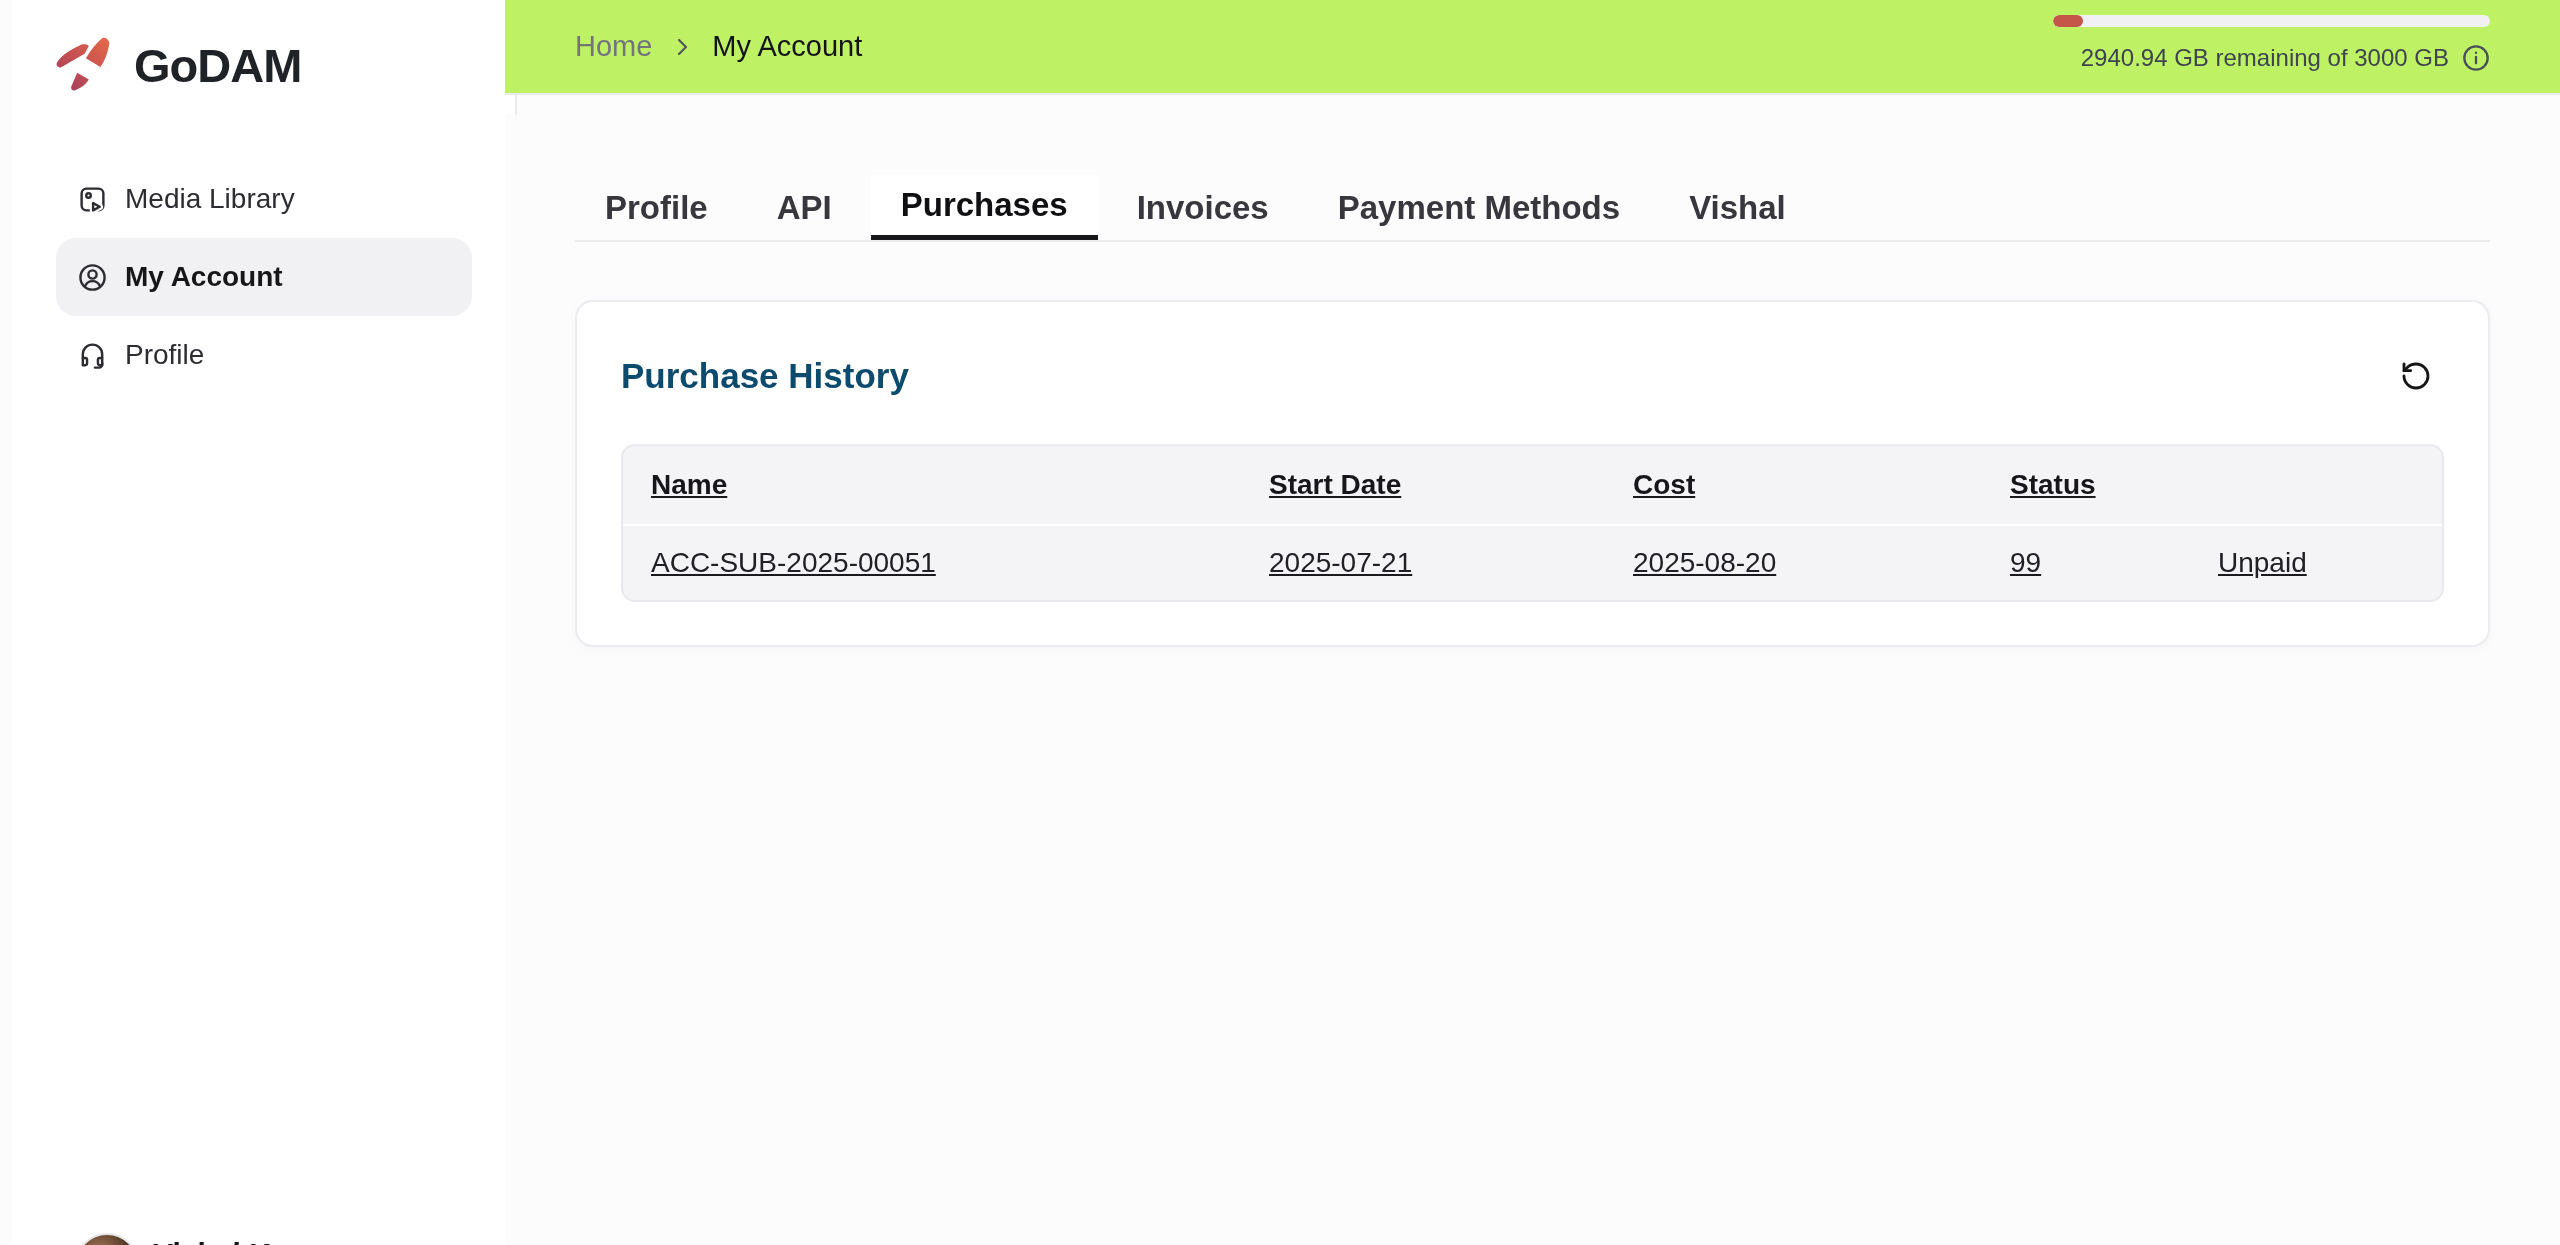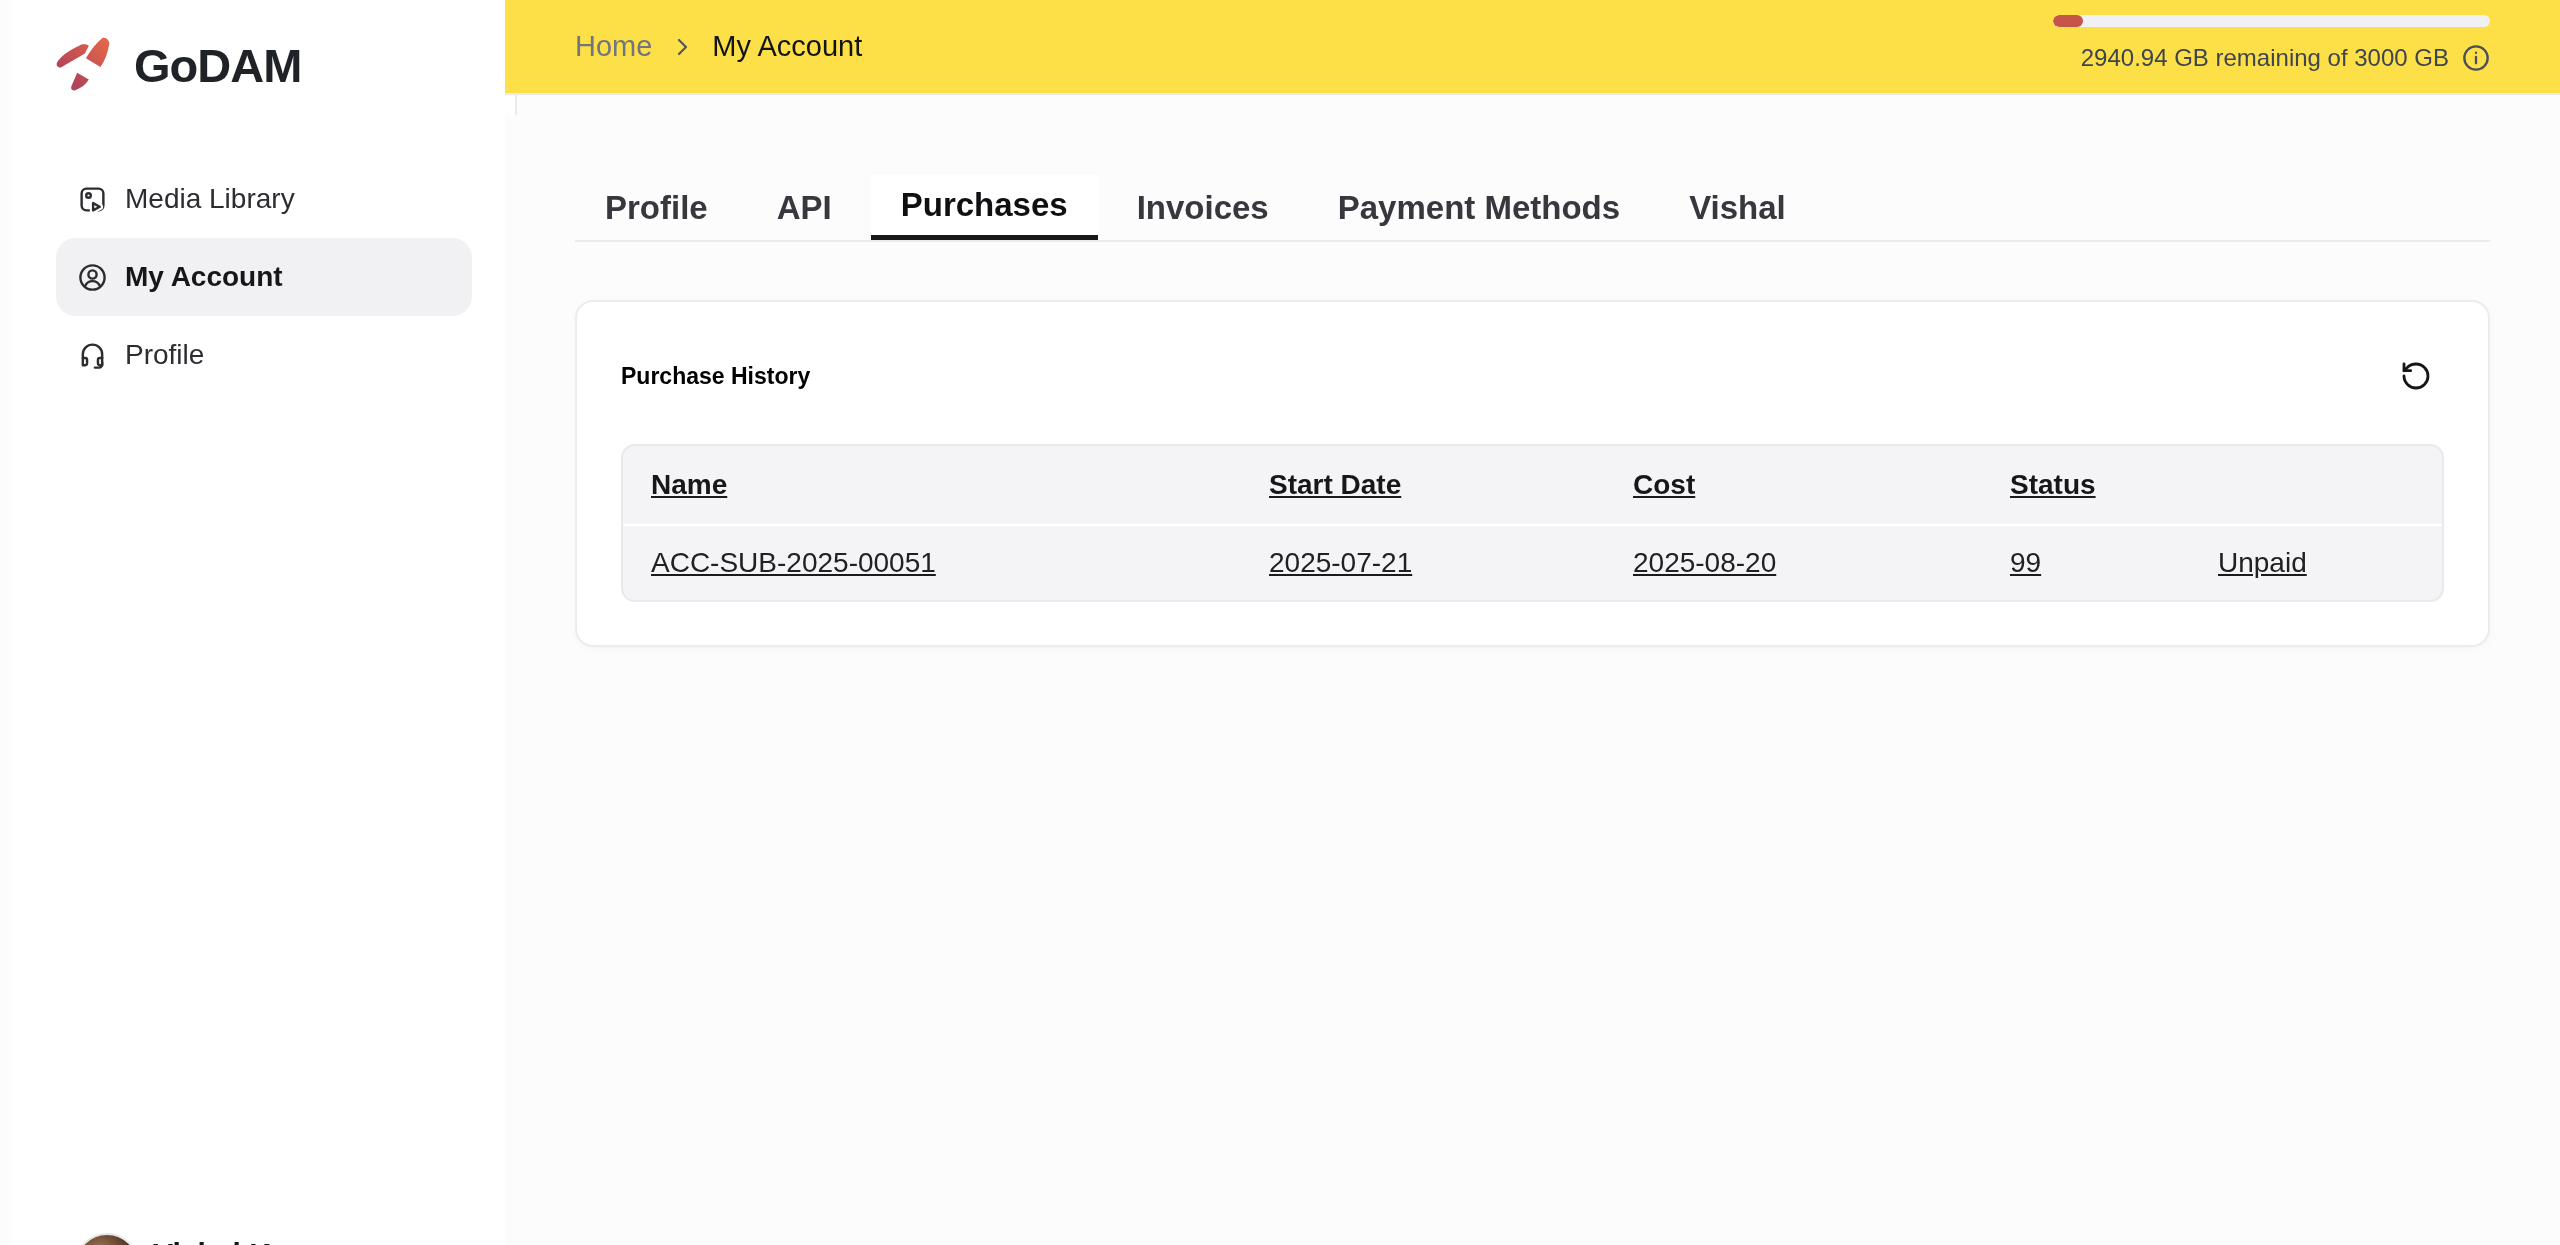--- a/index.html
+++ b/index.html
@@ -36,21 +36,21 @@
   .avatar {
     width:64px; height:64px; border-radius:50%;
     background:radial-gradient(circle at 38% 32%, #a97f5e 0%, #6b4a33 38%, #2f2218 72%, #1c140d 100%);
     border:2px solid #e7e7ea;
   }
   .user-name { margin-left:14px; margin-top:4px; font-size:30px; font-weight:700; color:#18181b; white-space:nowrap; }
 
   
   .topbar {
     position:absolute; left:505px; right:0; top:0; height:95px;
-    border-bottom:2px solid #ebebee; background:#fde047;
+    border-bottom:2px solid #ebebee; background:#bef264;
   }
   .breadcrumb {
     position:absolute; left:70px; top:30px;
     display:flex; align-items:center; gap:18px; font-size:29px;
   }
   .crumb-home { color:#74747d; cursor:pointer; }
   .crumb-sep { width:24px; height:24px; color:#55555c; }
   .crumb-current { color:#141417; }
 
   .storage { position:absolute; right:70px; top:15px; width:437px; }
@@ -80,21 +80,21 @@
     background:#ffffff; color:#101013;
     border-bottom:5px solid #18181b; margin-bottom:-2px;
   }
 
   .card {
     margin-top:58px; border-radius:18px; background:#ffffff;
     border:2px solid #ececf0; box-shadow:0 2px 8px rgba(20,20,30,0.03);
     padding:52px 44px 43px;
   }
   .card-head { display:flex; align-items:center; justify-content:space-between; }
-  .card-title { font-size:23px; font-weight:700; color:#000000; line-height:44px; }
+  .card-title { font-size:35px; font-weight:700; color:#0c4a6e; line-height:44px; }
   .refresh-btn {
     width:44px; height:44px; border:none; background:transparent; cursor:pointer;
     display:flex; align-items:center; justify-content:center; margin-right:6px;
   }
   .refresh-btn svg { width:32px; height:32px; color:#151518; }
 
   .table {
     margin-top:46px; border-radius:14px; overflow:hidden;
     border:2px solid #e9e9ed; background:#f4f4f6;
   }

